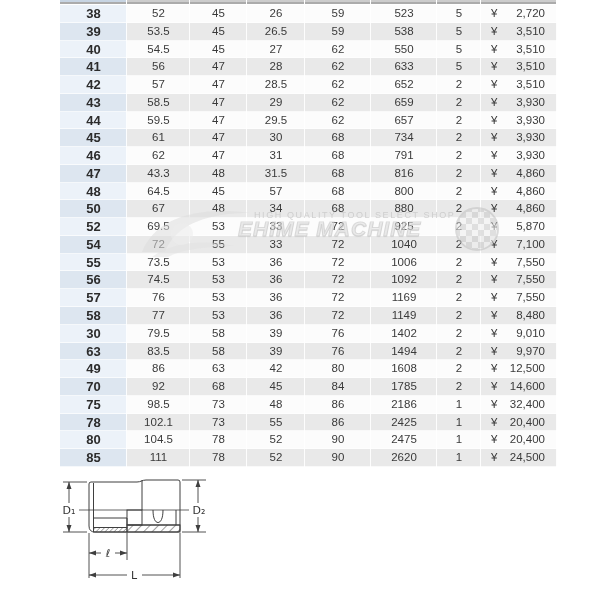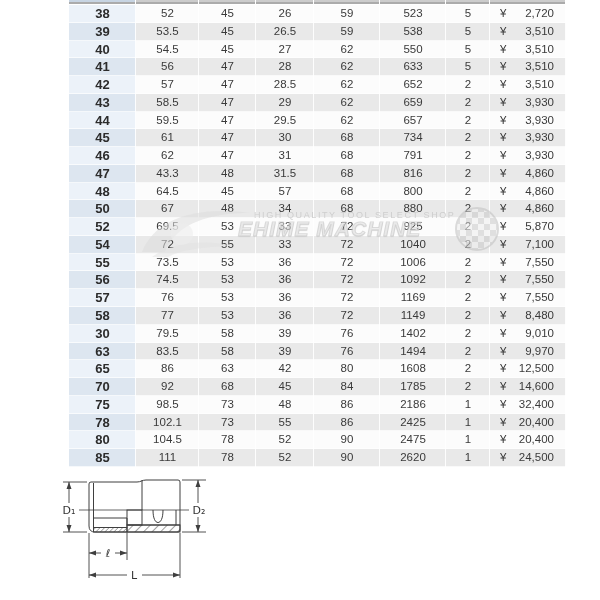--- a/index.html
+++ b/index.html
@@ -1,21 +1,21 @@
 <!DOCTYPE html>
 <html><head>
 <meta charset="utf-8">
 <style>
   html,body{margin:0;padding:0;background:#fff;}
   .stage{position:relative;width:600px;height:600px;background:#ffffff;overflow:hidden;
          font-family:"Liberation Sans",sans-serif;color:#3a3a3a;}
 
   
   .table-wrap{position:absolute;left:60px;top:0;width:497px;}
-  .grid-row{display:grid;grid-template-columns:67px 63px 57px 58px 66px 66px 44px 76px;margin-left:9px;}
+  .grid-row{display:grid;grid-template-columns:67px 63px 57px 58px 66px 66px 44px 76px;}
   .sliver{height:4px;}
   .sliver .cell{box-shadow:inset -1px 0 0 #fff, inset 0 -2px 0 #ababab;background:#cccccc;}
   .sliver .c-size{background:#c7d4e2;}
   .rows{margin-top:1px;}
   .row{height:17.77px;line-height:17.77px;}
   .cell{font-size:11.5px;text-align:center;overflow:hidden;white-space:nowrap;
         box-shadow:inset -1px 0 0 rgba(255,255,255,.9), inset 0 -1px 0 rgba(255,255,255,.7);}
   .c-size{font-size:13px;font-weight:bold;color:#2c2c2c;}
   .rw .cell{background:#fcfcfc;}
   .rg .cell{background:#e9e9e9;}
@@ -311,21 +311,21 @@
           <div class="cell c-val">39</div>
           <div class="cell c-val">76</div>
           <div class="cell c-val">1494</div>
           <div class="cell c-val">2</div>
           <div class="cell c-price">
             <span>¥</span>
             <span>9,970</span>
           </div>
         </div>
         <div class="grid-row row rw">
-          <div class="cell c-size">65</div>
+          <div class="cell c-size">49</div>
           <div class="cell c-val">86</div>
           <div class="cell c-val">63</div>
           <div class="cell c-val">42</div>
           <div class="cell c-val">80</div>
           <div class="cell c-val">1608</div>
           <div class="cell c-val">2</div>
           <div class="cell c-price">
             <span>¥</span>
             <span>12,500</span>
           </div>

